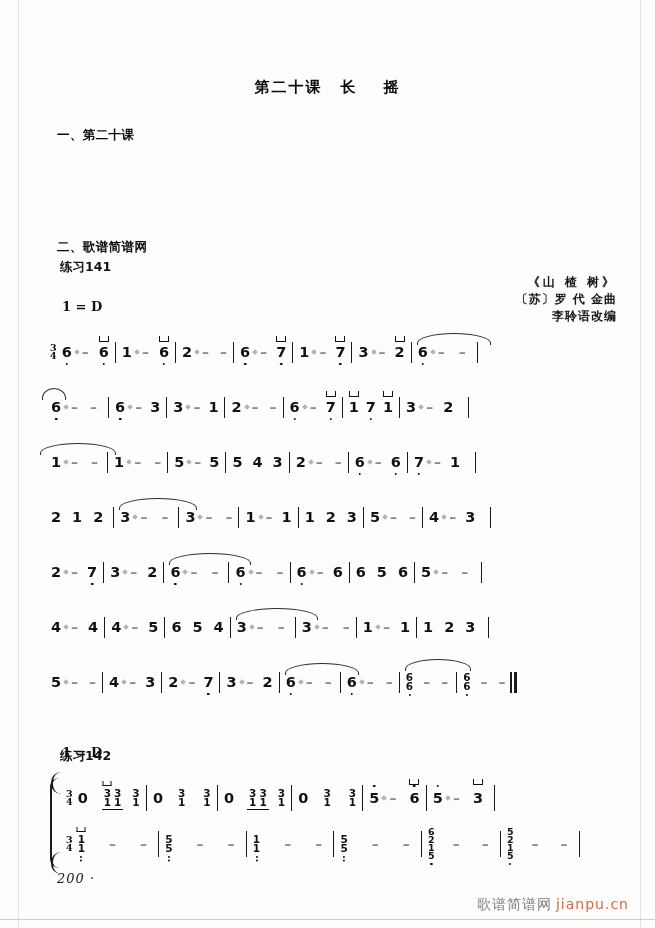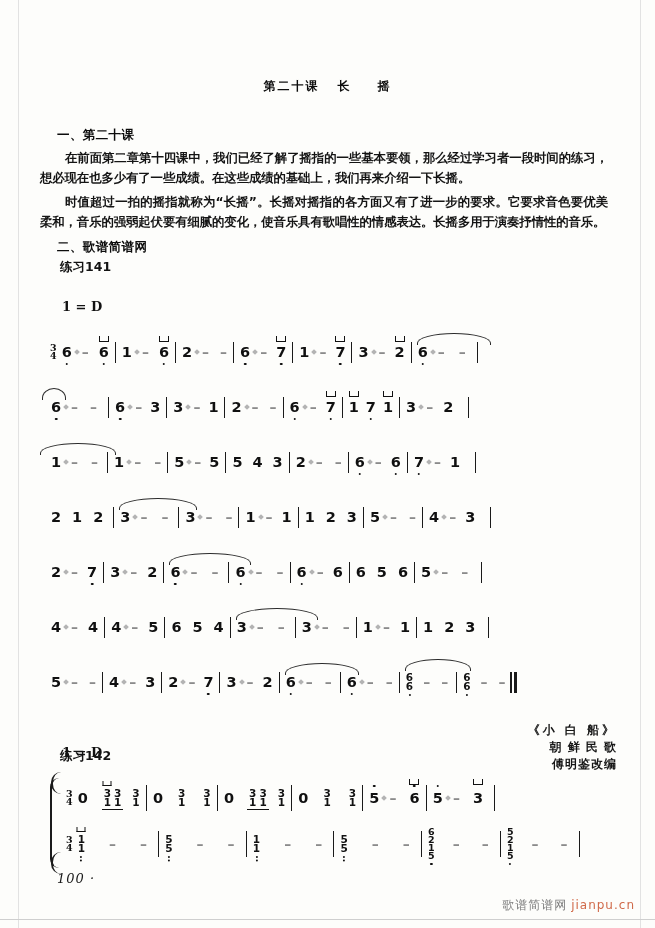--- a/index.html
+++ b/index.html
@@ -20,21 +20,21 @@
   .edge-left  { position:absolute; left:18px;  top:0; width:1px; height:928px; background:#e2e2e2; }
   .edge-right { position:absolute; right:14px; top:0; width:1px; height:928px; background:#e2e2e2; }
   .edge-bottom{ position:absolute; left:0; bottom:8px; width:655px; height:1px; background:#cfcfcf; }
 
   .lesson-title {
     position: absolute;
     left: 0; right: 0;
     top: 78px;
     text-align: center;
     font-family: "DejaVu Sans", "Liberation Sans", sans-serif;
-    font-size: 12px;
+    font-size: 15px;
     font-weight: bold;
     letter-spacing: 2px;
     color: #0c0c0c;
   }
   .lesson-title .gapA { display:inline-block; width:18px; }
   .lesson-title .gapB { display:inline-block; width:26px; }
 
   .sec-head {
     position: absolute;
     left: 57px;
@@ -263,49 +263,52 @@
     left: 57px;
     bottom: 42px;
     font-size: 13px;
     font-style: italic;
     font-family: "DejaVu Serif", "Liberation Serif", serif;
     color: #1a1a1a;
     letter-spacing: 1px;
   }
   .watermark {
     position: absolute;
-    right: 20px;
+    right: 26px;
     bottom: 14px;
-    font-size: 12px;
+    font-size: 14px;
     letter-spacing: 1px;
     color: #7d7d7d;
   }
   .watermark .site { color: #d06a4a; margin-left: 4px; }
 </style>
 </head>
 <body>
 
 <div class="page">
 
   <div class="edge-left"></div>
   <div class="edge-right"></div>
   <div class="edge-bottom"></div>
 
   <div class="lesson-title">
     <span>第二十课</span><span class="gapA"></span><span>长</span><span class="gapB"></span><span>摇</span>
   </div>
 
   <div class="sec-head" style="top:127px">一、第二十课</div>
-  <div class="para" style="top:148px">在前面第二章第十四课中，我们已经了解了摇指的一些基本要领，那么经过学习者一段时间的练习，想必现在也多少有了一些成绩。在这些成绩的基础上，我们再来介绍一下长摇。</div>
-  <div class="para" style="top:192px">时值超过一拍的摇指就称为“长摇”。长摇对摇指的各方面又有了进一步的要求。它要求音色要优美柔和，音乐的强弱起伏要有细腻的变化，使音乐具有歌唱性的情感表达。长摇多用于演奏抒情性的音乐。</div>
 
   <div class="sec-head" style="top:239px">二、歌谱简谱网</div>
   <div class="ex-label" style="top:259px">练习141</div>
   <div class="key-sig" style="top:299px">1 = D</div>
 
+  <div class="credits" style="top:274px">
+    <div class="song">《山 楂 树》</div>
+    <div>〔苏〕罗 代 金曲</div>
+    <div>李聆语改编</div>
+  </div>
 
   <div class="system" style="top:330px">
     <div class="staffrow">
       <div class="timesig">
         <span class="num">3</span>
         <span class="den">4</span>
       </div>
 
       <div class="note lo">6</div>
         <div class="sus"></div>
@@ -675,25 +678,20 @@
       <div class="endbar">
           <i></i>
           <i class="thick"></i>
         </div>
     </div>
   </div>
 
   <div class="ex-label" style="top:748px">练习142</div>
   <div class="key-sig" style="top:745px">1 = D</div>
 
-  <div class="credits" style="top:722px">
-    <div class="song">《小 白 船》</div>
-    <div>朝 鲜 民 歌</div>
-    <div>傅明鉴改编</div>
-  </div>
 
   <div class="grand" style="top:776px">
     <div class="brace"></div>
 
     <div class="gstaff upper">
       <div class="timesig">
         <span class="num">3</span>
         <span class="den">4</span>
       </div>
       <div class="note">0</div>
@@ -833,18 +831,18 @@
           <span>5</span>
         </div>
       <div class="sp" style="width:16px"></div>
         <div class="dash">–</div>
       <div class="sp" style="width:20px"></div>
         <div class="dash">–</div>
       <div class="gbar" style="margin-left:10px"></div>
     </div>
   </div>
 
-  <div class="pagenum">100 ·</div>
+  <div class="pagenum">200 ·</div>
   <div class="watermark">
     <span>歌谱简谱网</span><span class="site">jianpu.cn</span>
   </div>
 
 </div>
 
 </body></html>

